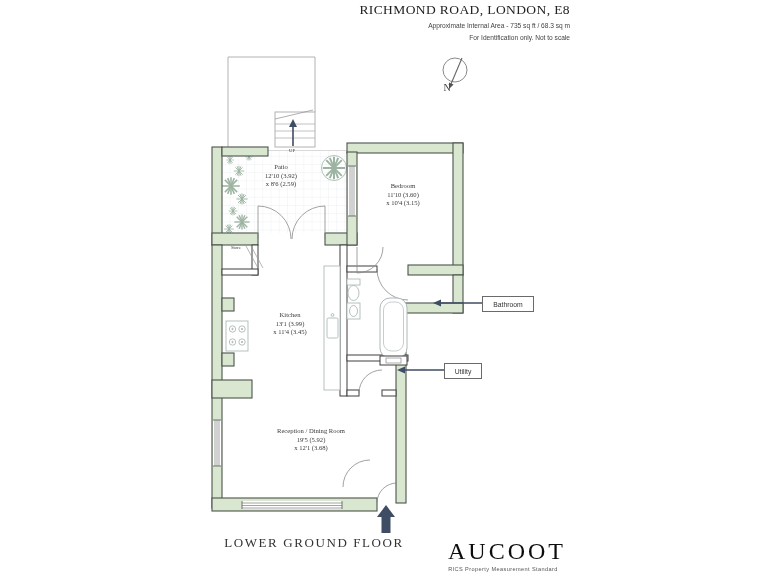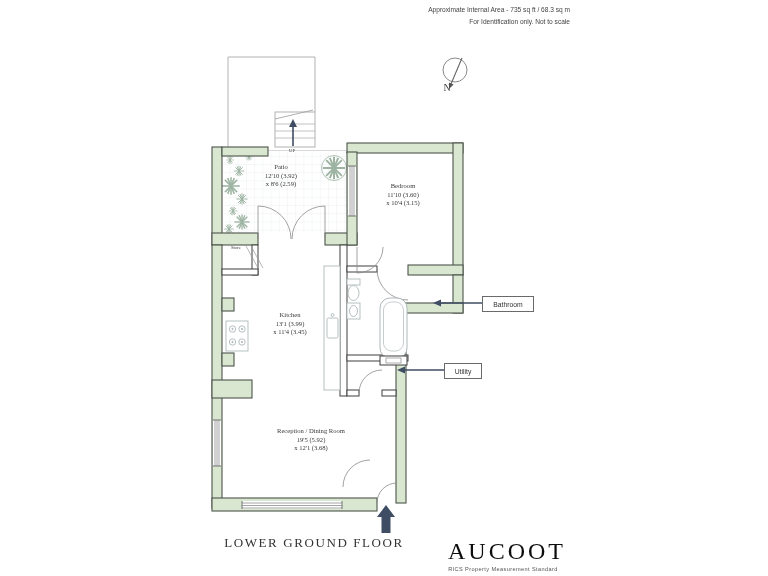--- a/index.html
+++ b/index.html
@@ -197,20 +197,21 @@
     <line x1="444" y1="370" x2="404" y2="370" stroke="#3e4d63" stroke-width="1.3"></line>
     <polygon points="397,370 405,366.5 405,373.5" fill="#3e4d63"></polygon>
   </g>
 
   <g>
     <polygon points="386,505 395,517 390.5,517 390.5,533 381.5,533 381.5,517 377,517" fill="#3e4d63"></polygon>
   </g>
 </svg>
 
 <div class="header">
+  <div class="title">RICHMOND ROAD, LONDON, E8</div>
   <div class="area">Approximate Internal Area - 735 sq ft / 68.3 sq m</div>
   <div class="disc">For Identification only. Not to scale</div>
 </div>
 
 <div class="lbl north">N</div>
 
 <div class="lbl room-label" style="top:163px;left:281px;">
   <div>Patio</div>
   <div>12'10 (3.92)</div>
   <div>x 8'6 (2.59)</div>

